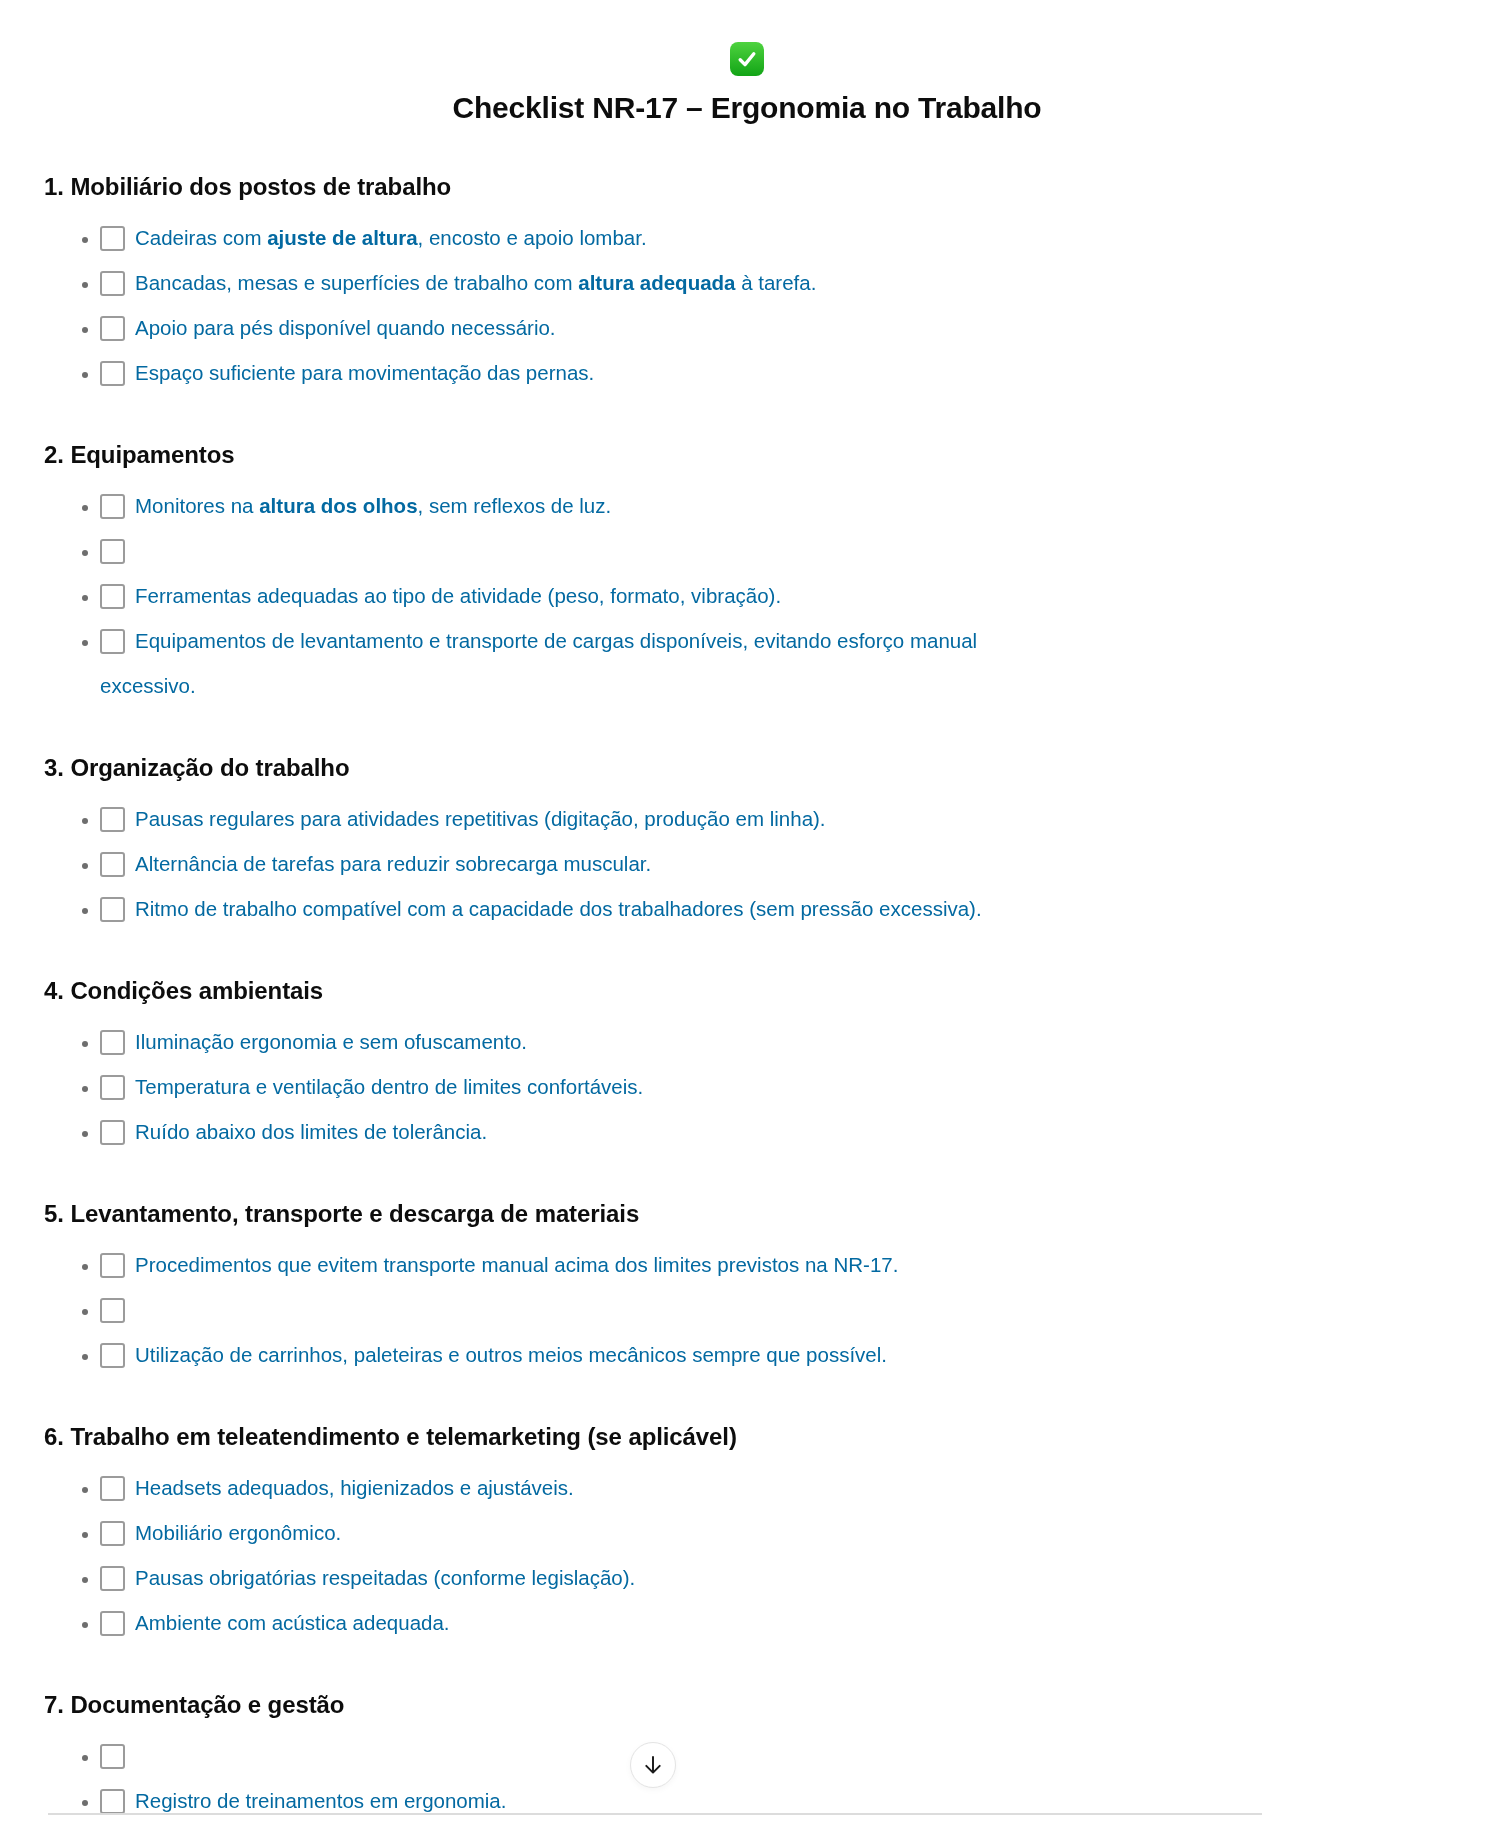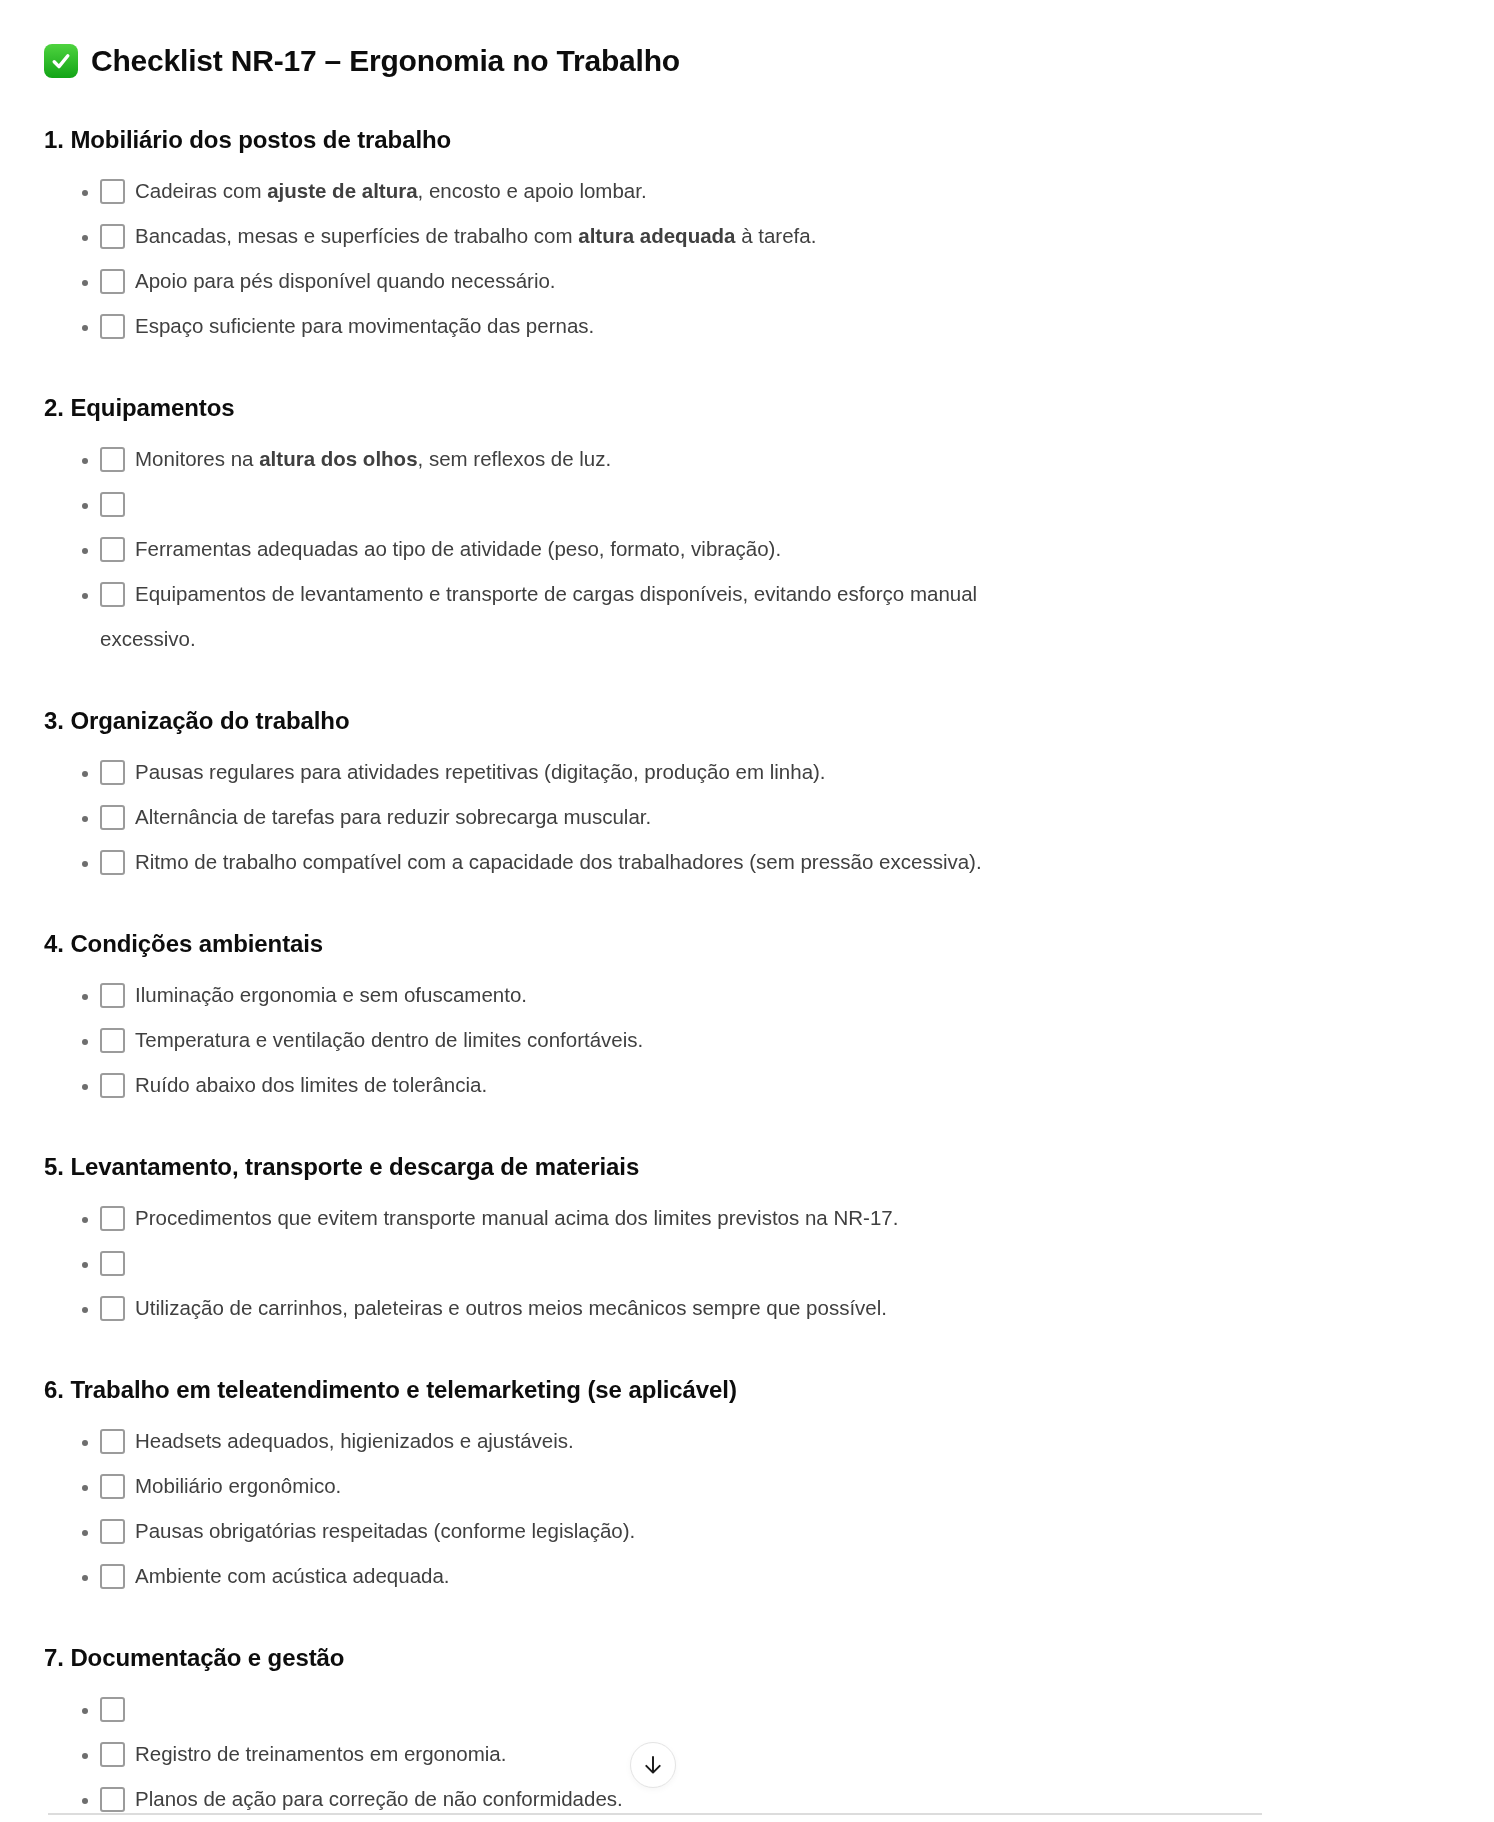--- a/index.html
+++ b/index.html
@@ -11,21 +11,21 @@
     font-family: "Liberation Sans", sans-serif;
     color: #0d0d0d;
     -webkit-font-smoothing: antialiased;
   }
   .page { padding: 42px 44px 0 44px; }
 
   
   h1.doc-title {
     font-size: 30px; line-height: 38px; font-weight: 700;
     letter-spacing: -0.2px;
-    display: flex; align-items: center; gap: 13px;
+    display: flex; align-items: center; gap: 13px; flex-direction: column;
   }
   .emoji-check {
     width: 34px; height: 34px; flex: 0 0 34px;
     border-radius: 8px;
     background: linear-gradient(180deg, #4ed33f 0%, #12a416 100%);
     display: inline-flex; align-items: center; justify-content: center;
   }
   .emoji-check svg { display: block; }
 
   
@@ -37,21 +37,21 @@
 
   
   ul.checklist {
     margin-top: 12px;
     padding-left: 56px;
     list-style: disc;
   }
   ul.checklist li {
     font-size: 20.5px;
     line-height: 45px;
-    color: #404040;
+    color: #0369a1;
   }
   ul.checklist li::marker { color: #6e6e6e; font-size: 19px; }
   .checkbox {
     display: inline-block;
     width: 25px; height: 25px;
     border: 2px solid #9b9b9b;
     border-radius: 3px;
     background: #ffffff;
     vertical-align: middle;
     margin-right: 10px;

